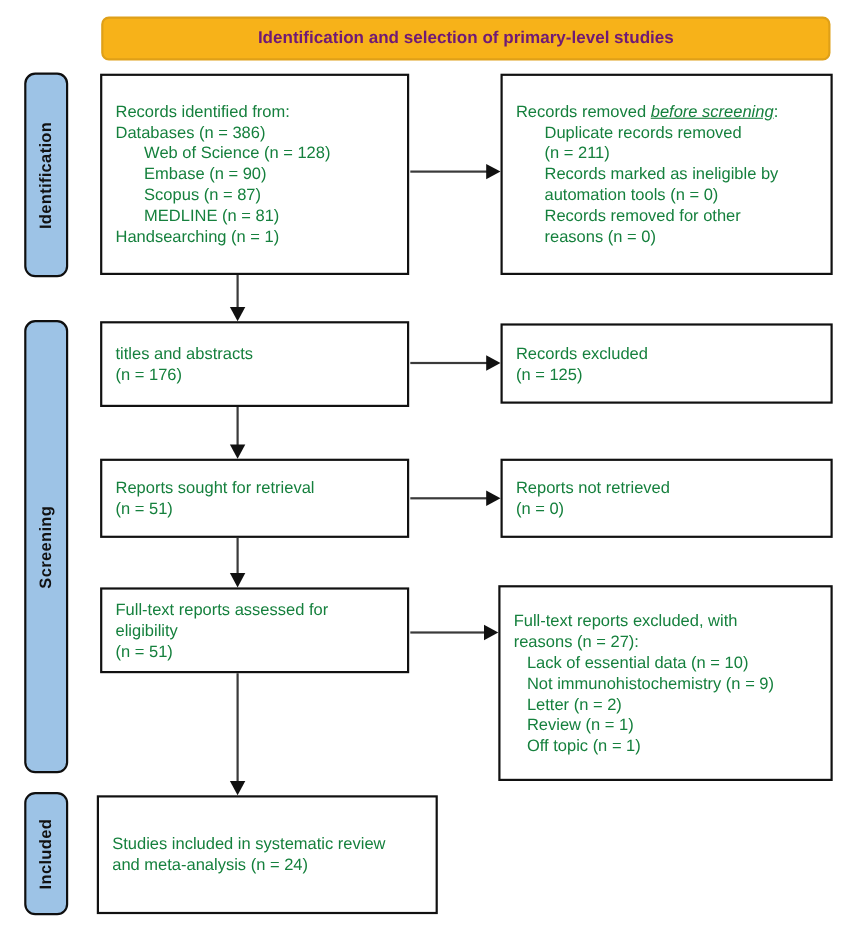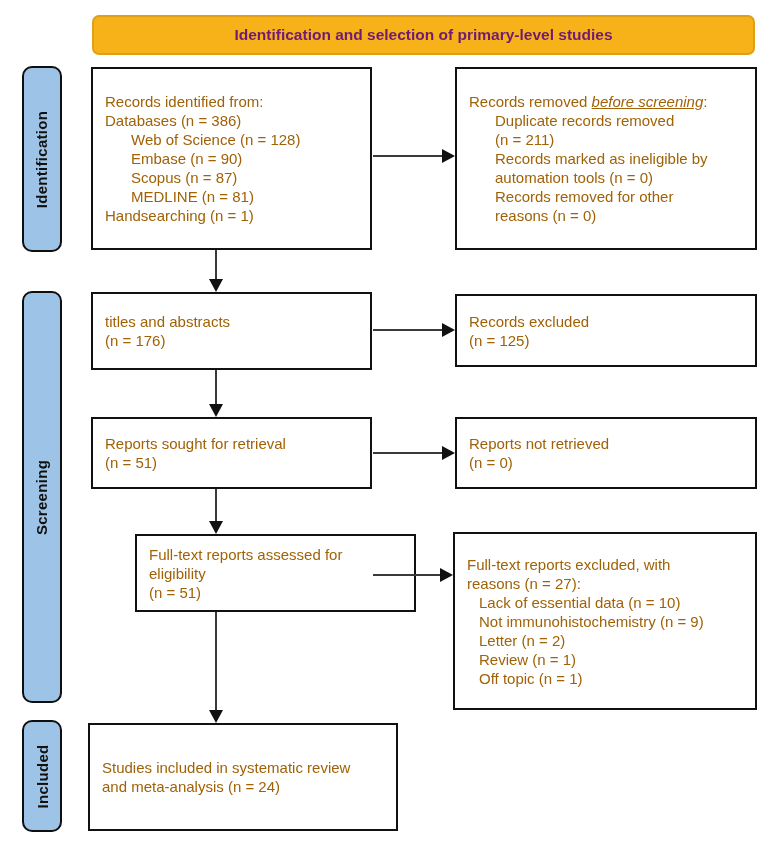--- a/index.html
+++ b/index.html
@@ -44,21 +44,21 @@
     white-space: nowrap;
     font-size: 15px; font-weight: bold; color: #111;
     letter-spacing: 0.3px;
   }
   .box {
     position: absolute;
     background: #ffffff;
     border: 2px solid var(--box-border);
     display: flex; flex-direction: column; justify-content: center;
     padding: 6px 12px;
-    font-size: 15px; color: #a16207;
+    font-size: 15px; color: #15803d;
   }
   .box .line { line-height: 19px; white-space: nowrap; }
   .box .line.i1 { padding-left: 26px; }
   .box.tight-indent .line.i1 { padding-left: 12px; }
   .box .line em { font-style: italic; text-decoration: underline; }
   .hshaft {
     position: absolute; height: 2px;
     background: var(--arrow);
   }
   .vshaft {
@@ -127,21 +127,21 @@
 
   <div class="box" style="left:91px; top:417px; width:281px; height:72px;">
       <div class="line i0">Reports sought for retrieval</div>
       <div class="line i0">(n = 51)</div>
     </div>
   <div class="box" style="left:455px; top:417px; width:302px; height:72px;">
       <div class="line i0">Reports not retrieved</div>
       <div class="line i0">(n = 0)</div>
     </div>
 
-  <div class="box" style="left:91px; top:534px; width:281px; height:78px;margin-left:44px;">
+  <div class="box" style="left:91px; top:534px; width:281px; height:78px;">
       <div class="line i0">Full-text reports assessed for</div>
       <div class="line i0">eligibility</div>
       <div class="line i0">(n = 51)</div>
     </div>
   <div class="box tight-indent" style="left:453px; top:532px; width:304px; height:178px;">
       <div class="line i0">Full-text reports excluded, with</div>
       <div class="line i0">reasons (n = 27):</div>
       <div class="line i1">Lack of essential data (n = 10)</div>
       <div class="line i1">Not immunohistochemistry (n = 9)</div>
       <div class="line i1">Letter (n = 2)</div>

